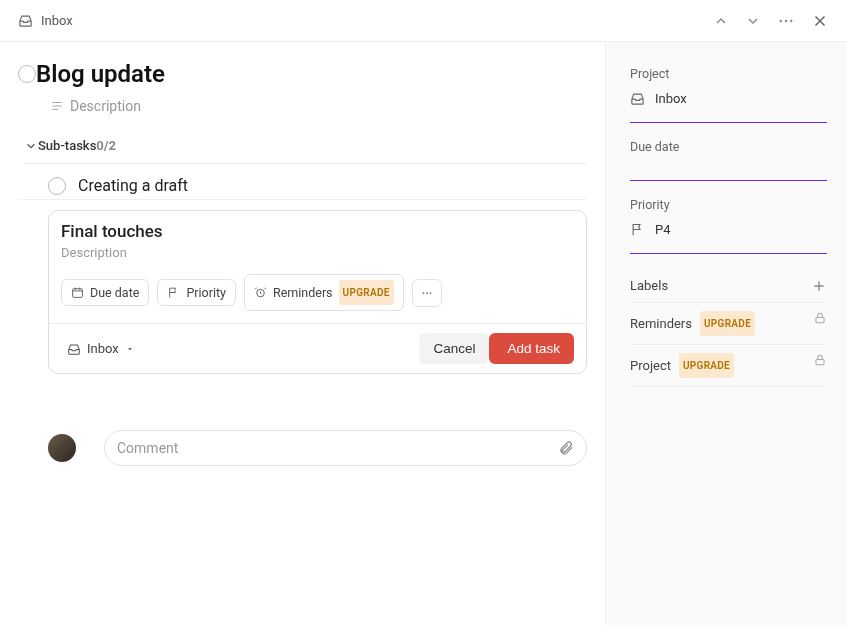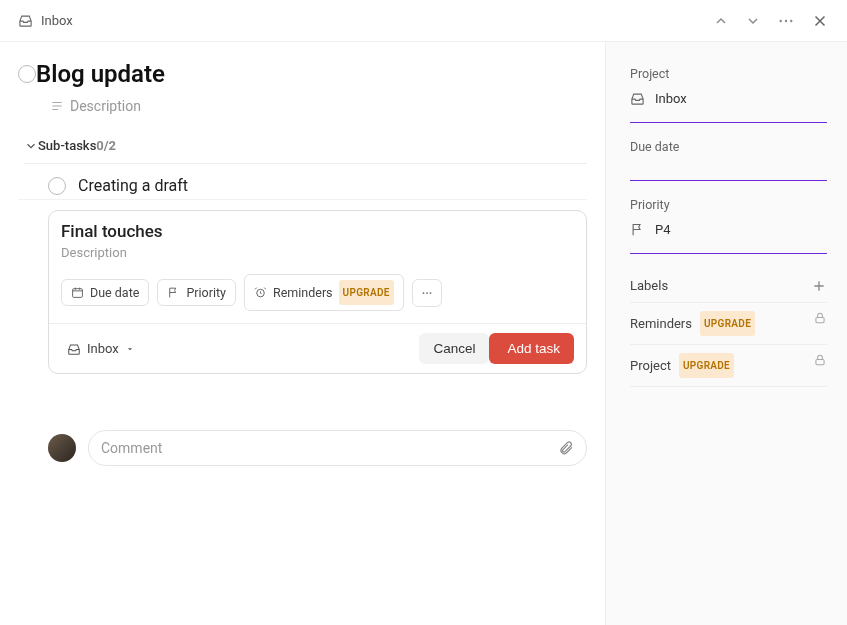--- a/index.html
+++ b/index.html
@@ -129,21 +129,21 @@
   .btn {
     padding: 8px 14px; border-radius: 6px; font-size: 13.5px;
     border: none; cursor: pointer; font-weight: 500;
   }
   .btn-cancel { background: #f3f3f3; color: #333; }
   .btn-add { background: #dc4c3e; color: #fff; padding-left: 18px; }
 
   .comment-row {
     margin-top: 56px;
     margin-left: 30px;
-    display: flex; align-items: center; gap: 12px;
+    display: flex; align-items: center; gap: 28px;
   }
   .avatar {
     width: 28px; height: 28px; border-radius: 50%;
     background: linear-gradient(135deg,#6b5b4a,#2c2520);
     flex-shrink: 0;
   }
   .comment-input {
     flex: 1; border: 1px solid #e4e4e4; border-radius: 24px;
     height: 36px; display: flex; align-items: center;
     padding: 0 12px; color: #999; font-size: 14px;

